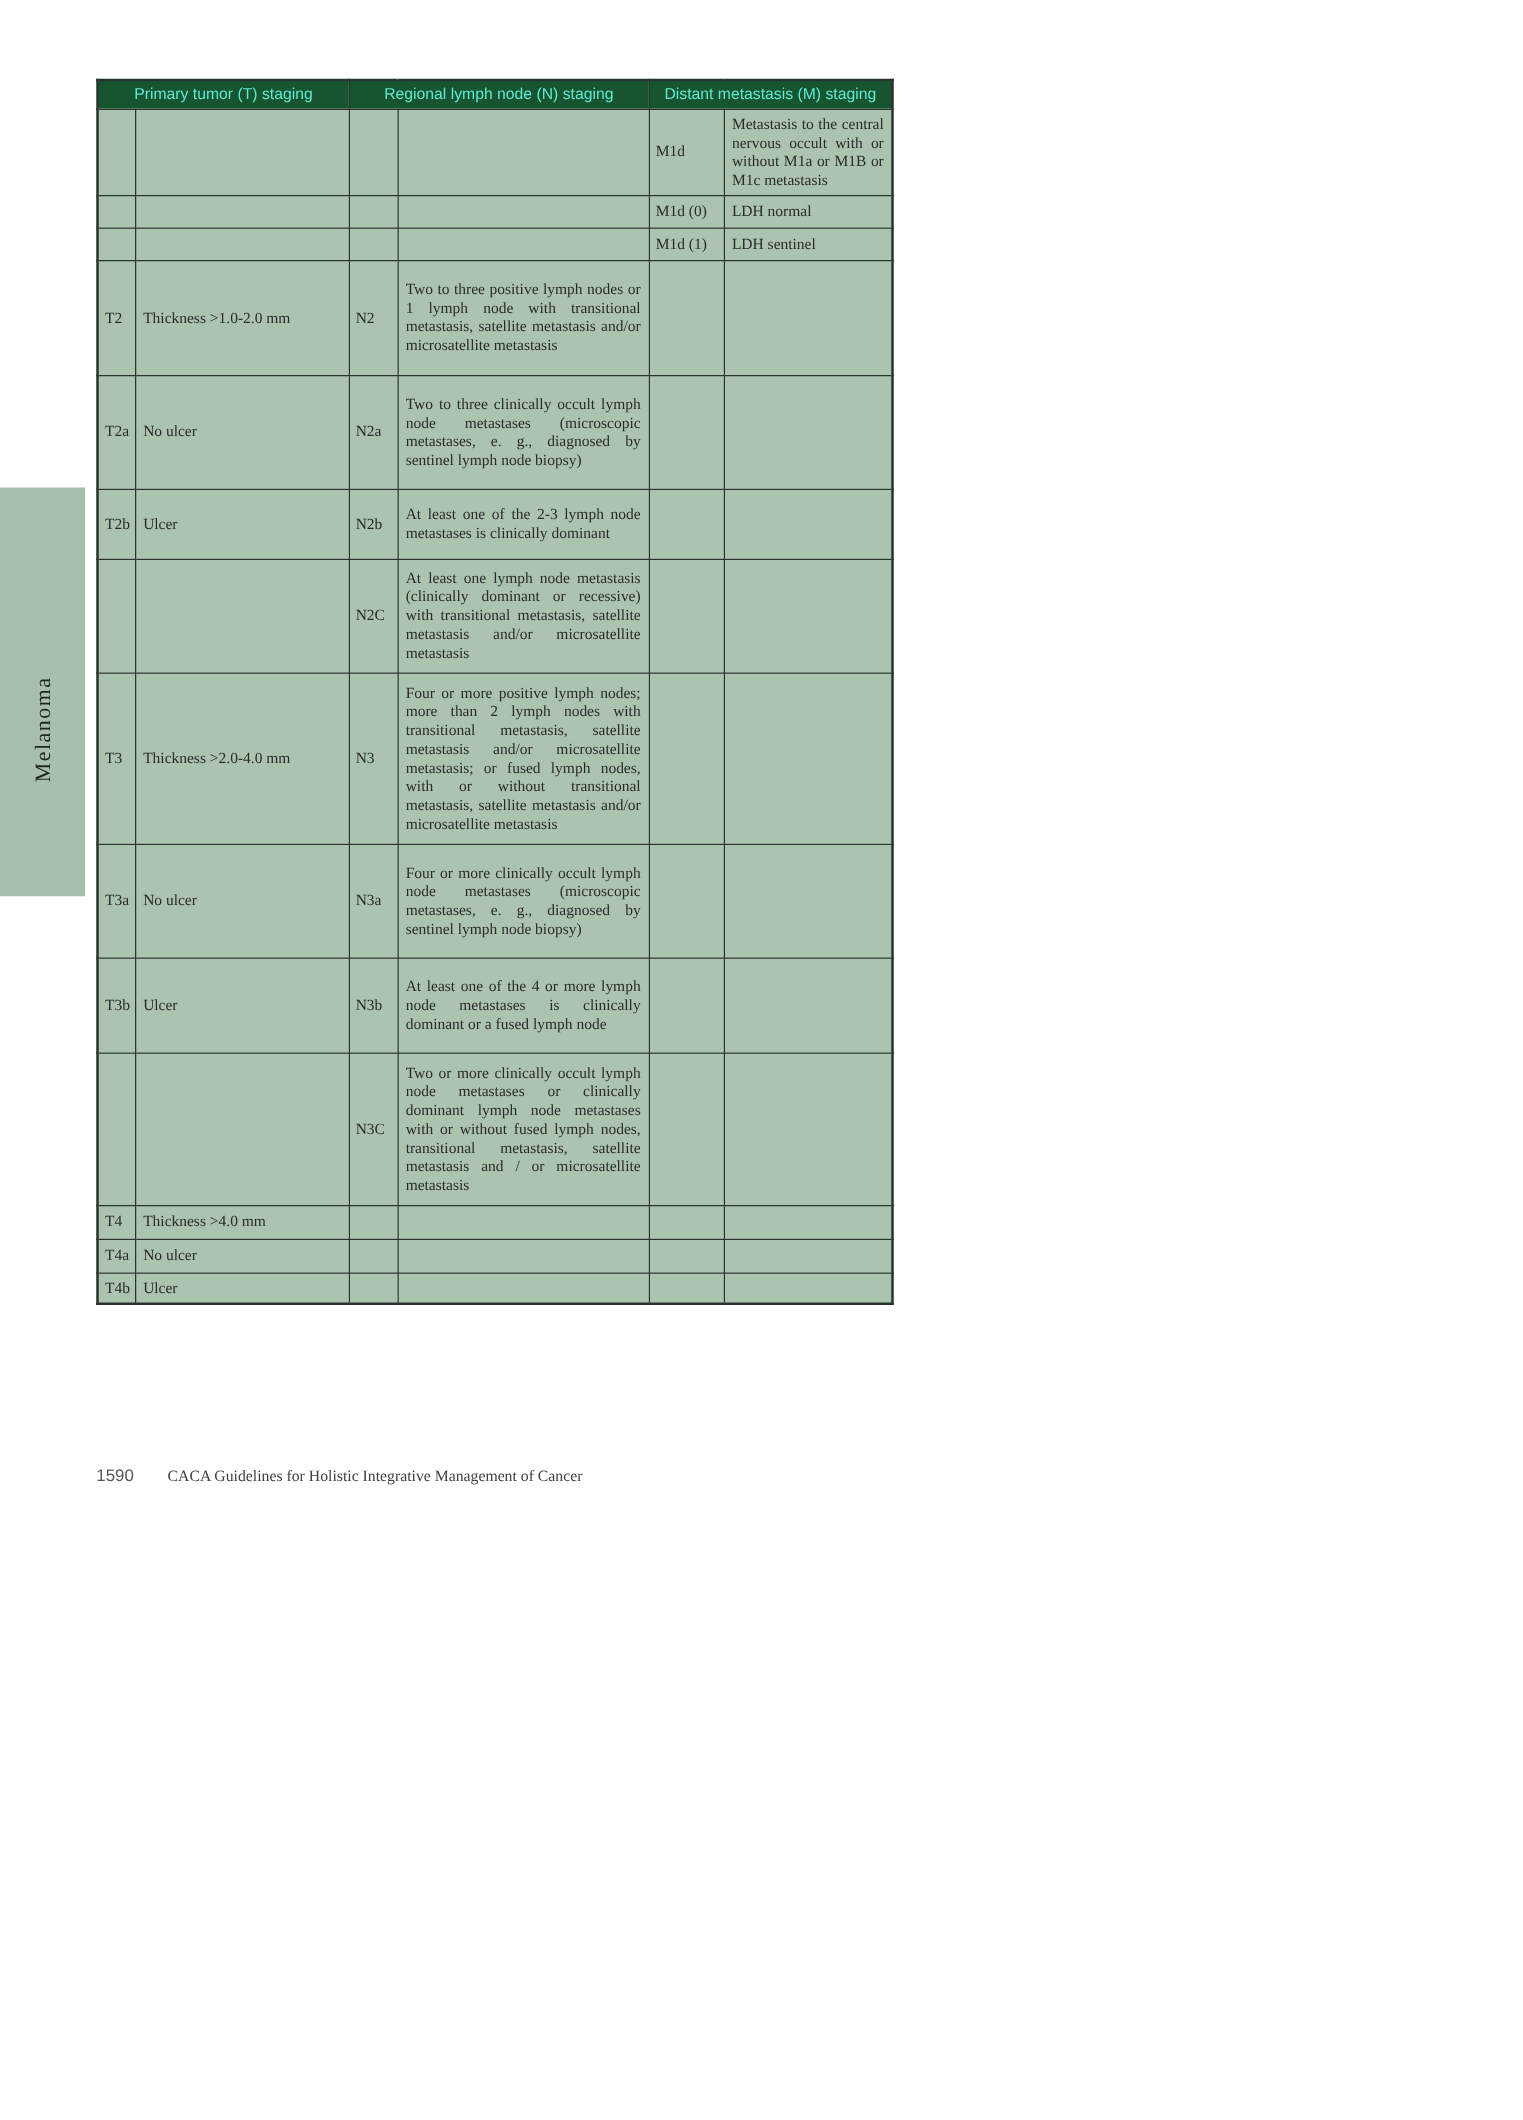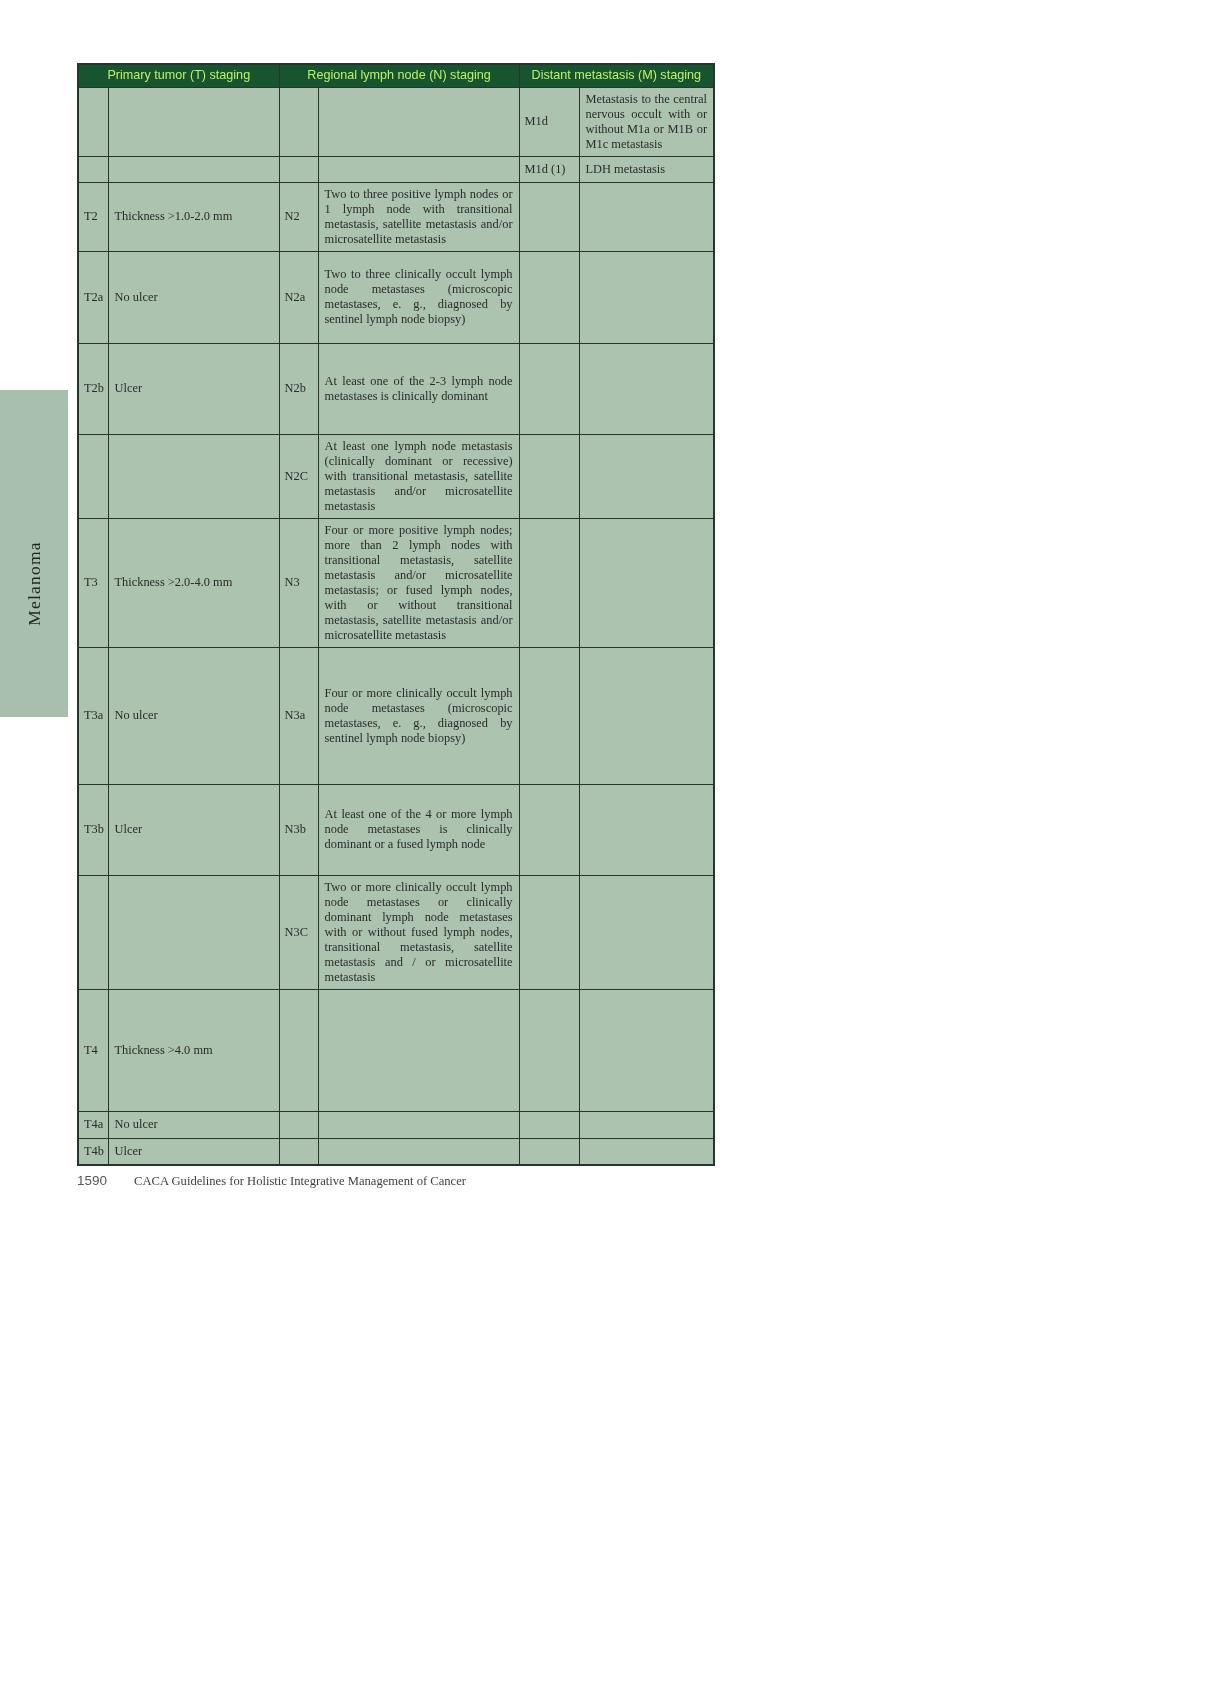--- a/index.html
+++ b/index.html
@@ -47,21 +47,21 @@
   table.staging th, table.staging td{
     border:1px solid var(--border);
     background:var(--cell-bg);
     vertical-align:middle;
     font-size:12.4px;
     line-height:15px;
     color:var(--ink);
   }
   table.staging thead th{
     background:var(--header-bg);
-    color:#bef264;
+    color:#5eead4;
     font-family:"Liberation Sans", sans-serif;
     font-weight:400;
     font-size:12.6px;
     text-align:center;
     height:23px;
     padding:2px 2px;
   }
   table.staging td:nth-child(odd){   
     padding:2px 3px 2px 5px;
     text-align:left;
@@ -137,22 +137,30 @@
           <td></td>
           <td></td>
           <td>M1d</td>
           <td>Metastasis to the central nervous occult with or without M1a or M1B or M1c metastasis</td>
         </tr>
         <tr>
           <td></td>
           <td></td>
           <td></td>
           <td></td>
+          <td>M1d (0)</td>
+          <td>LDH normal</td>
+        </tr>
+        <tr>
+          <td></td>
+          <td></td>
+          <td></td>
+          <td></td>
           <td>M1d (1)</td>
-          <td>LDH metastasis</td>
+          <td>LDH sentinel</td>
         </tr>
         <tr>
           <td>T2</td>
           <td>Thickness &gt;1.0-2.0 mm</td>
           <td>N2</td>
           <td>Two to three positive lymph nodes or 1 lymph node with transitional metastasis, satellite metastasis and/or microsatellite metastasis</td>
           <td></td>
           <td></td>
         </tr>
         <tr>

